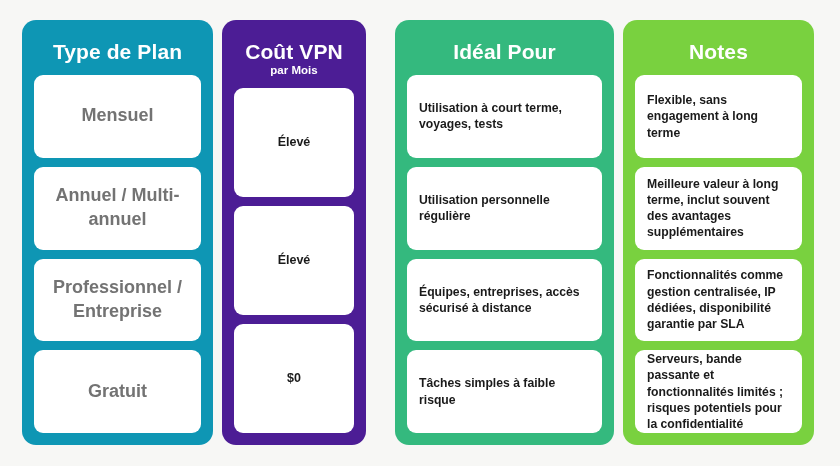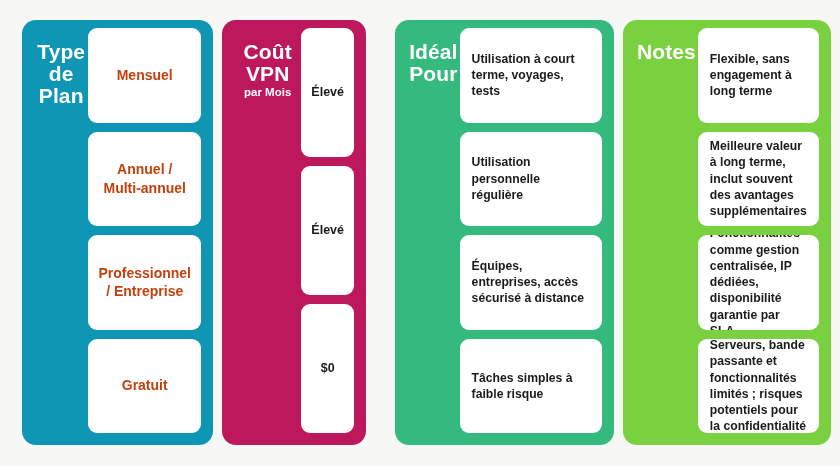--- a/index.html
+++ b/index.html
@@ -21,27 +21,27 @@
     display: flex;
     align-items: stretch;
     padding: 20px 22px 21px 22px;
     box-sizing: border-box;
     gap: 9px;
   }
 
   .column {
     border-radius: 14px;
     display: flex;
-    flex-direction: row;
+    flex-direction: column;
     box-sizing: border-box;
     padding: 8px 12px 12px 12px;
   }
 
   .col-plan      { flex: 0 0 191px; background: #0e96b4; }
-  .col-cost      { flex: 0 0 144px; background: #be185d; }
+  .col-cost      { flex: 0 0 144px; background: #4c1d95; }
   .col-ideal     { flex: 0 0 219px; background: #34b97e; margin-left: 20px; }
   .col-notes     { flex: 0 0 191px; background: #79d13f; }
 
   .col-header {
     text-align: center;
     color: #ffffff;
     padding: 13px 2px 12px 2px;
     line-height: 1.05;
   }
   .col-header .title {
@@ -83,22 +83,22 @@
     justify-content: flex-start;
     text-align: left;
     padding: 6px 12px;
   }
 
   .cell-text {
     line-height: 1.33;
   }
 
   .col-plan .cell-text {
-    color: #c2410c;
-    font-size: 14px;
+    color: #737373;
+    font-size: 18px;
     font-weight: bold;
   }
   .col-cost .cell-text {
     color: #1a1a1a;
     font-size: 12.5px;
     font-weight: bold;
   }
   .col-ideal .cell-text,
   .col-notes .cell-text {
     color: #1a1a1a;

